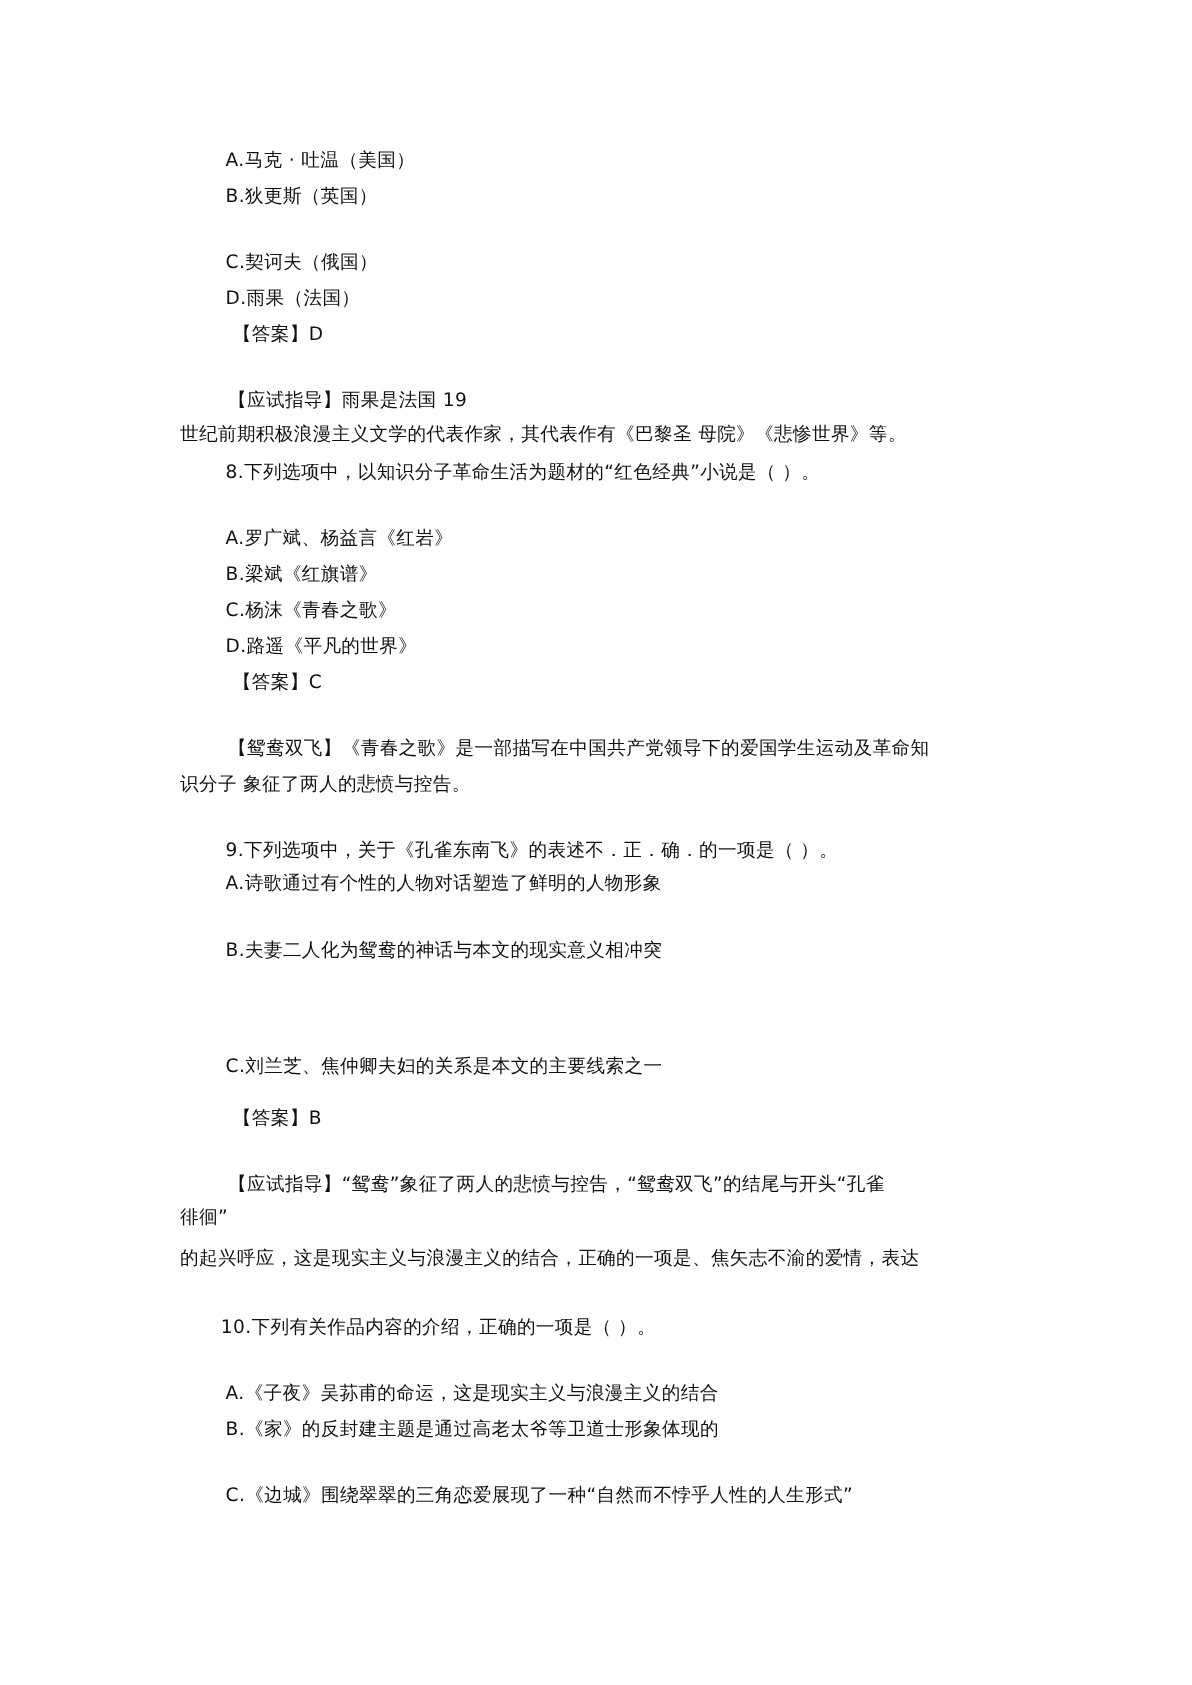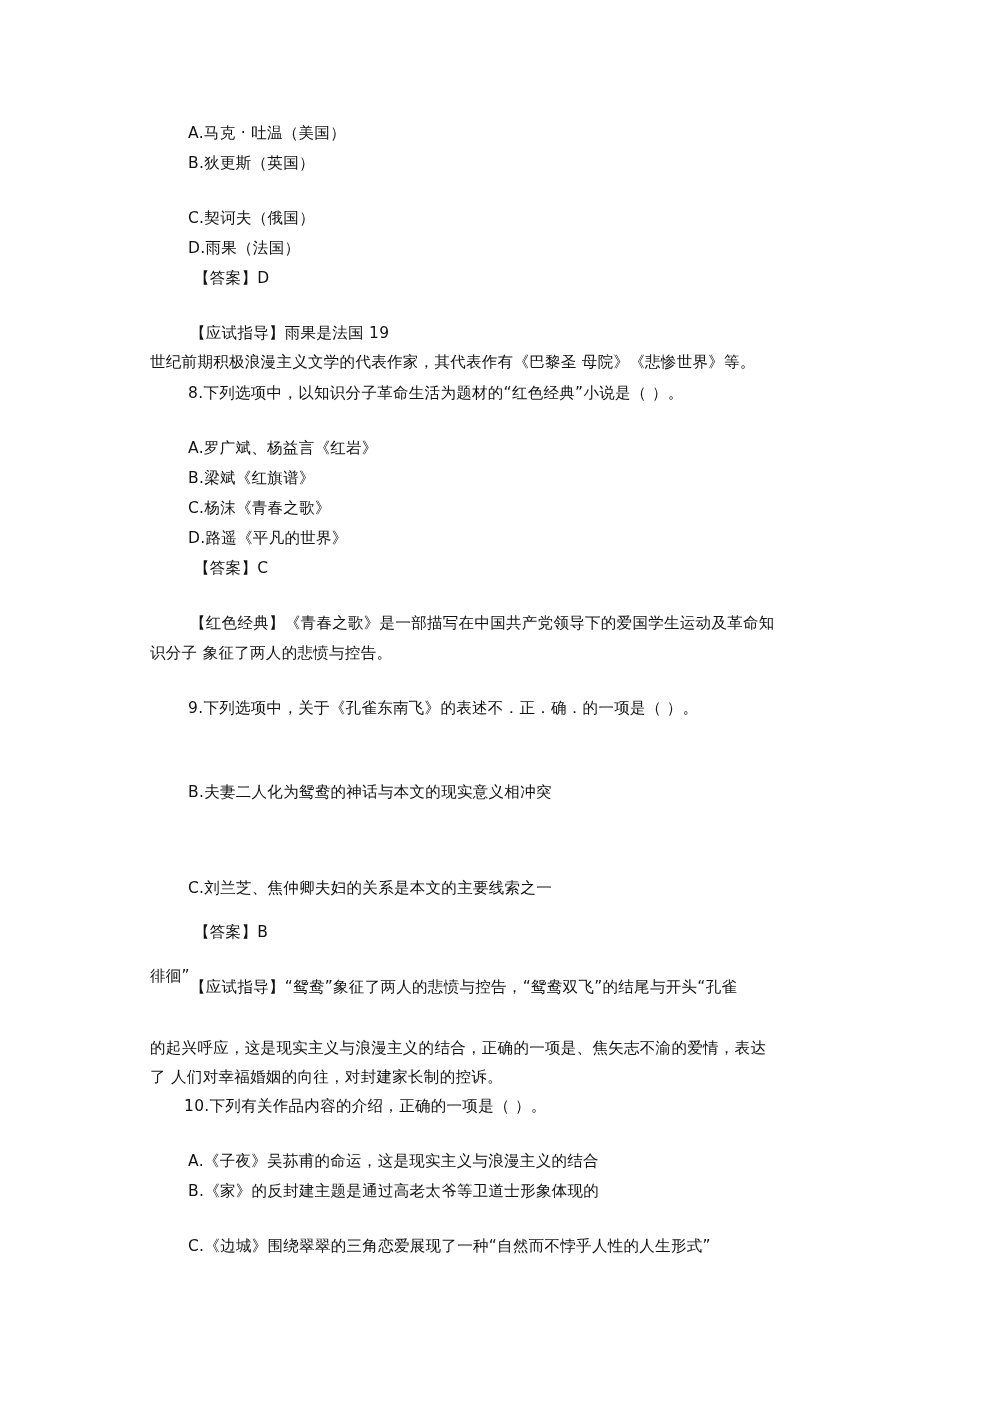--- a/index.html
+++ b/index.html
@@ -33,30 +33,30 @@
   <div class="line ind-ans" style="top:268px">【答案】D</div>
   <div class="line ind-para" style="top:323px">【应试指导】雨果是法国  19</div>
   <div class="line flush" style="top:352px">世纪前期积极浪漫主义文学的代表作家，其代表作有《巴黎圣  母院》《悲惨世界》等。</div>
 
   <div class="line ind-q" style="top:383px">8.下列选项中，以知识分子革命生活为题材的“红色经典”小说是（  ）。</div>
   <div class="line ind-opt" style="top:438px">A.罗广斌、杨益言《红岩》</div>
   <div class="line ind-opt" style="top:468px">B.梁斌《红旗谱》</div>
   <div class="line ind-opt" style="top:498px">C.杨沫《青春之歌》</div>
   <div class="line ind-opt" style="top:528px">D.路遥《平凡的世界》</div>
   <div class="line ind-ans" style="top:558px">【答案】C</div>
-  <div class="line ind-para" style="top:613px">【红色经典】《青春之歌》是一部描写在中国共产党领导下的爱国学生运动及革命知</div>
+  <div class="line ind-para" style="top:613px">【鸳鸯双飞】《青春之歌》是一部描写在中国共产党领导下的爱国学生运动及革命知</div>
   <div class="line flush" style="top:643px">识分子  象征了两人的悲愤与控告。</div>
 
   <div class="line ind-q" style="top:698px">9.下列选项中，关于《孔雀东南飞》的表述不．正．确．的一项是（  ）。</div>
+  <div class="line ind-opt" style="top:726px">A.诗歌通过有个性的人物对话塑造了鲜明的人物形象</div>
   <div class="line ind-opt" style="top:782px">B.夫妻二人化为鸳鸯的神话与本文的现实意义相冲突</div>
   <div class="line ind-opt" style="top:878px">C.刘兰芝、焦仲卿夫妇的关系是本文的主要线索之一</div>
   <div class="line ind-ans" style="top:922px">【答案】B</div>
   <div class="line ind-para" style="top:977px">【应试指导】“鸳鸯”象征了两人的悲愤与控告，“鸳鸯双飞”的结尾与开头“孔雀</div>
-  <div class="line flush" style="top:966px">徘徊”</div>
+  <div class="line flush" style="top:1004px">徘徊”</div>
   <div class="line flush" style="top:1038px">的起兴呼应，这是现实主义与浪漫主义的结合，正确的一项是、焦矢志不渝的爱情，表达</div>
-  <div class="line flush" style="top:1067px">了  人们对幸福婚姻的向往，对封建家长制的控诉。</div>
 
   <div class="line ind-q10" style="top:1096px">10.下列有关作品内容的介绍，正确的一项是（  ）。</div>
   <div class="line ind-opt" style="top:1151px">A.《子夜》吴荪甫的命运，这是现实主义与浪漫主义的结合</div>
   <div class="line ind-opt" style="top:1181px">B.《家》的反封建主题是通过高老太爷等卫道士形象体现的</div>
   <div class="line ind-opt" style="top:1236px">C.《边城》围绕翠翠的三角恋爱展现了一种“自然而不悖乎人性的人生形式”</div>
 
 </div>
 
 </body></html>

